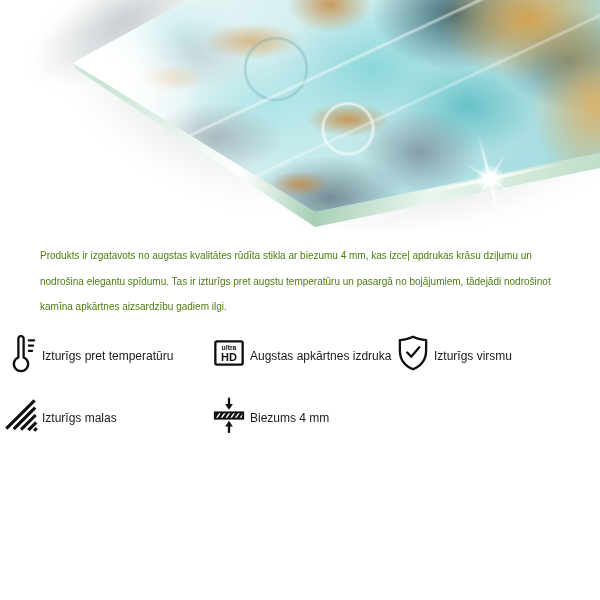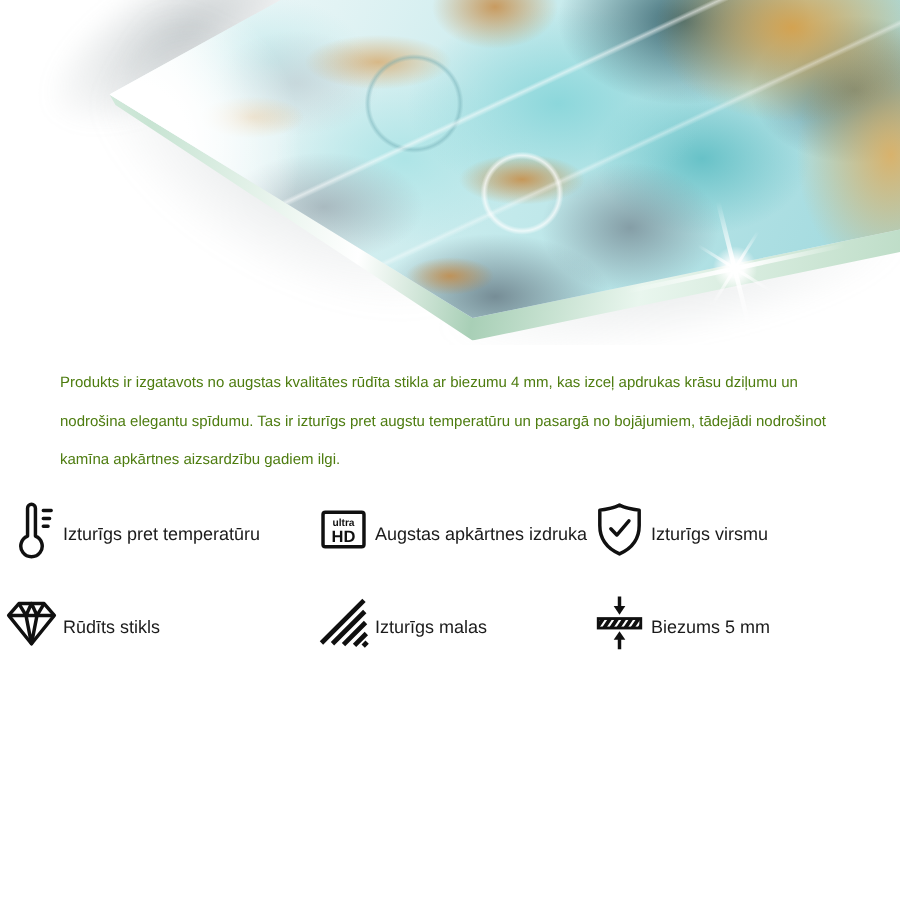--- a/index.html
+++ b/index.html
@@ -119,27 +119,20 @@
     </div>
 
     <div class="feature">
       <svg viewBox="0 0 40 40">
         <path class="icon-stroke" stroke-linejoin="round" d="M20 4.5 C23.5 6.3 28.5 7.3 32.5 7.7 V17.5 C32.5 26.5 27.3 32.3 20 35.5 C12.7 32.3 7.5 26.5 7.5 17.5 V7.7 C11.5 7.3 16.5 6.3 20 4.5 Z"></path>
         <path class="icon-stroke" stroke-linecap="round" stroke-linejoin="round" d="M14.5 19.5 L18.3 23.5 L26 14.5"></path>
       </svg>
       <div class="lbl">Izturīgs virsmu</div>
     </div>
 
-    <div class="feature">
-      <svg viewBox="0 0 40 40">
-        <path class="icon-stroke" stroke-linejoin="round" d="M12 8 H28 L34.5 15.5 L20 33.5 L5.5 15.5 Z"></path>
-        <path class="icon-stroke" stroke-width="1.6" stroke-linejoin="round" d="M5.5 15.5 H34.5 M12 8 L16.5 15.5 L20 8 L23.5 15.5 L28 8 M16.5 15.5 L20 33.5 L23.5 15.5"></path>
-      </svg>
-      <div class="lbl">Rūdīts stikls</div>
-    </div>
 
     <div class="feature">
       <svg viewBox="0 0 40 40">
         <path stroke="#101010" stroke-width="3" fill="none" d="M6 33 L33 6 M13 33.5 L33.5 13 M20 34 L34 20 M27 34.5 L34.5 27 M32.5 35 L35 32.5"></path>
       </svg>
       <div class="lbl">Izturīgs malas</div>
     </div>
 
     <div class="feature">
       <svg viewBox="0 0 40 40">
@@ -150,17 +143,17 @@
           </defs>
         <g clip-path="url(#barclip)" stroke="#101010" stroke-width="2.4">
           <path d="M4 26 L12 14 M8.5 26 L16.5 14 M13 26 L21 14 M17.5 26 L25.5 14 M22 26 L30 14 M26.5 26 L34.5 14 M31 26 L39 14"></path>
         </g>
         <rect x="6.5" y="17.5" width="27" height="6" fill="none" stroke="#101010" stroke-width="1.8"></rect>
         <path stroke="#101010" stroke-width="2.2" d="M20 3.5 V10"></path>
         <polygon points="16.3,9.5 23.7,9.5 20,15" fill="#101010"></polygon>
         <path stroke="#101010" stroke-width="2.2" d="M20 37 V30.5"></path>
         <polygon points="16.3,31 23.7,31 20,25.5" fill="#101010"></polygon>
       </svg>
-      <div class="lbl">Biezums 5 mm</div>
+      <div class="lbl">Biezums 4 mm</div>
     </div>
 
   </div>
 </div>
 
 </body></html>

